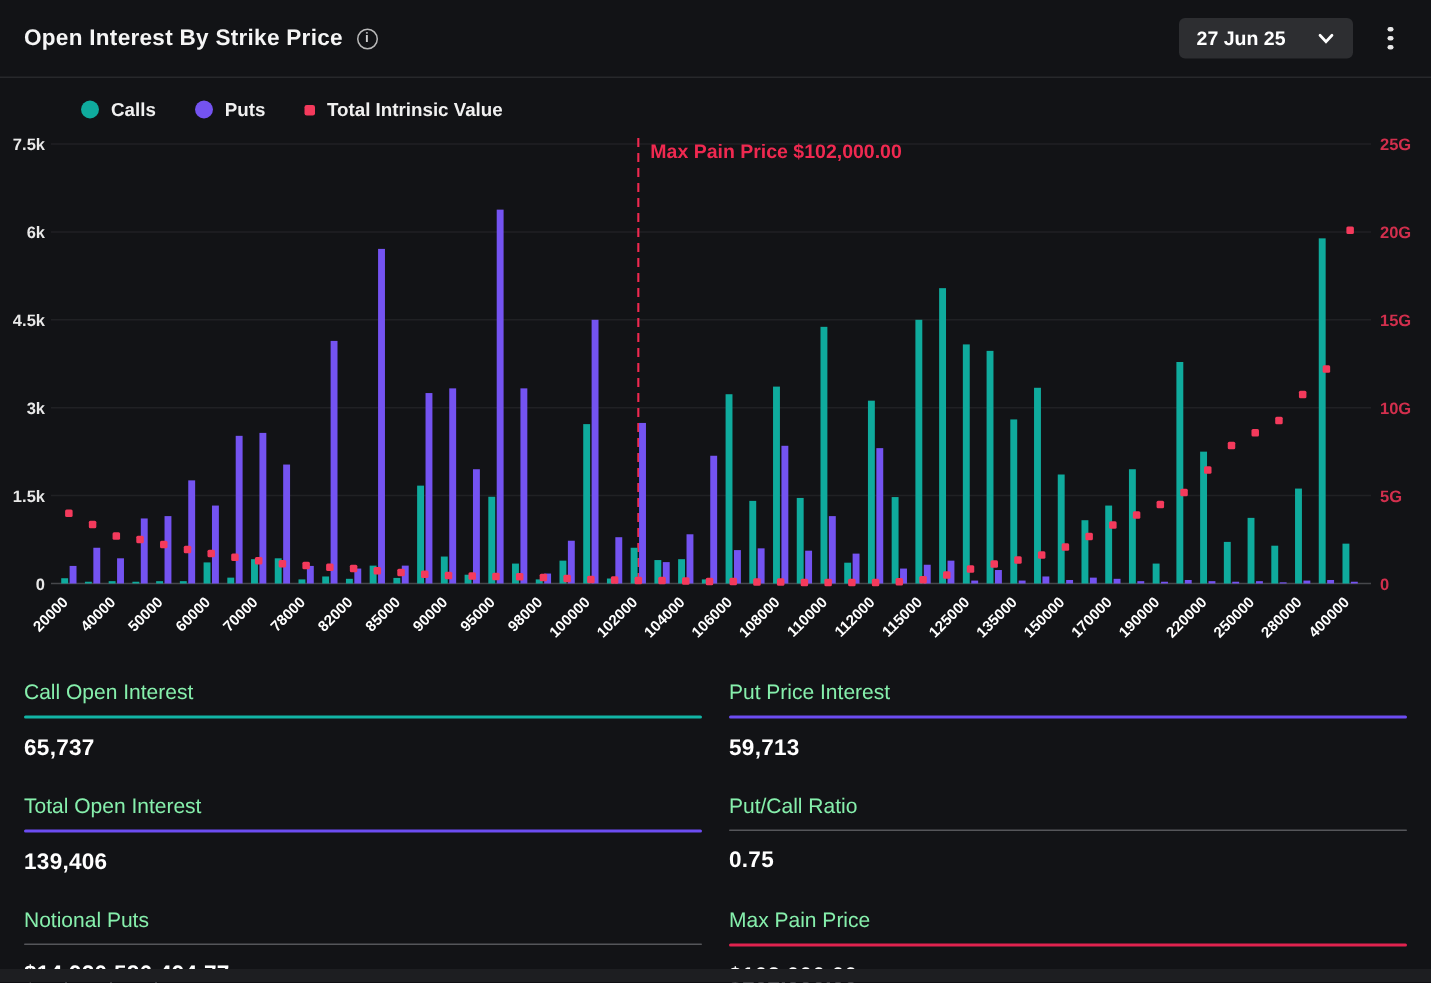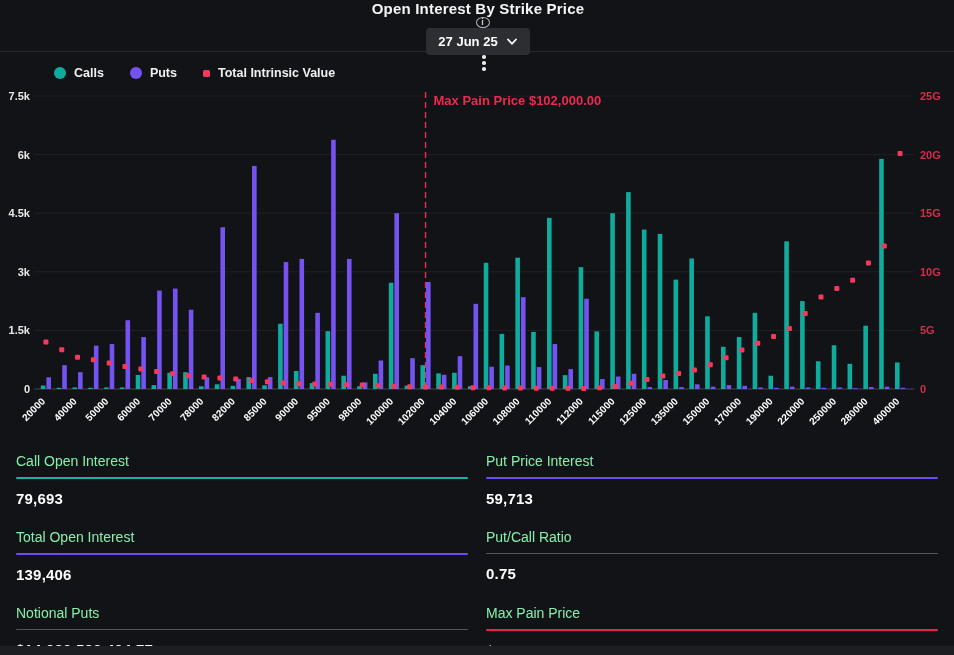--- a/index.html
+++ b/index.html
@@ -1,25 +1,25 @@
 <!DOCTYPE html>
 <html><head>
 <meta charset="utf-8">
 <style>
   * { margin:0; padding:0; box-sizing:border-box; }
   html,body { background:#0c0d0f; }
   body { font-family:"Liberation Sans", sans-serif; }
   .card { position:relative; width:954px; height:655px; background:#121316; color:#f2f2f2; overflow:hidden; }
 
   
-  .hdr { height:52px; display:flex; align-items:center; padding:0 14px 0 16px; border-bottom:1px solid #27282b;flex-direction:column; }
+  .hdr { height:52px; display:flex; align-items:center; padding:0 14px 0 16px; border-bottom:1px solid #27282b; }
   .hdr-title { font-size:15px; font-weight:700; letter-spacing:.2px; color:#f5f5f5; }
   .info-ic { width:14px; height:14px; border:1.2px solid #b9b9b9; border-radius:50%; display:inline-flex; align-items:center; justify-content:center; font-size:9px; line-height:1; color:#cfcfcf; margin-left:9px; font-weight:700; }
   .hdr-sp { flex:1; }
-  .expiry-btn { display:flex; align-items:center; gap:8px; background:#2d2e31; border:none; color:#fff; font-family:inherit; font-size:13px; font-weight:700; padding:6px 12px; border-radius:4px; cursor:pointer; }
+  .expiry-btn { display:flex; align-items:center; gap:21px; background:#2d2e31; border:none; color:#fff; font-family:inherit; font-size:13px; font-weight:700; padding:6px 12px; border-radius:4px; cursor:pointer; }
   .kebab { display:flex; flex-direction:column; gap:2.5px; align-items:center; justify-content:center; width:26px; height:26px; margin-left:12px; cursor:pointer; }
   .kebab i { width:3.5px; height:3.5px; border-radius:50%; background:#e8e8e8; }
 
   
   .legend { display:flex; align-items:center; gap:26px; padding:14px 0 4px 22px;margin-left:32px; }
   .lg-item { display:flex; align-items:center; gap:8px; cursor:pointer; }
   .lg-item span.lbl { font-size:12.5px; font-weight:700; color:#f0f0f0; }
   .mk { width:12px; height:12px; border-radius:50%; }
   .mk.square { width:7px; height:7px; border-radius:1.5px; }
 
@@ -286,21 +286,21 @@
       <rect x="850.1363636363636" y="193.8556" width="5" height="5" rx="1" fill="#f43a5c"></rect>
       <rect x="865.9545454545455" y="176.51" width="5" height="5" rx="1" fill="#f43a5c"></rect>
       <rect x="881.7727272727273" y="159.516" width="5" height="5" rx="1" fill="#f43a5c"></rect>
       <rect x="897.5909090909091" y="67.0452" width="5" height="5" rx="1" fill="#f43a5c"></rect>
     </svg>
 
   <div class="stats">
     <div class="stat-cell">
       <div class="stat-label">Call Open Interest</div>
       <div class="stat-rule" style="background: rgb(18, 181, 165);"></div>
-      <div class="stat-value">79,693</div>
+      <div class="stat-value">65,737</div>
     </div>
     <div class="stat-cell">
       <div class="stat-label">Put Price Interest</div>
       <div class="stat-rule" style="background: rgb(108, 77, 242);"></div>
       <div class="stat-value">59,713</div>
     </div>
     <div class="stat-cell">
       <div class="stat-label">Total Open Interest</div>
       <div class="stat-rule" style="background: rgb(108, 77, 242);"></div>
       <div class="stat-value">139,406</div>

